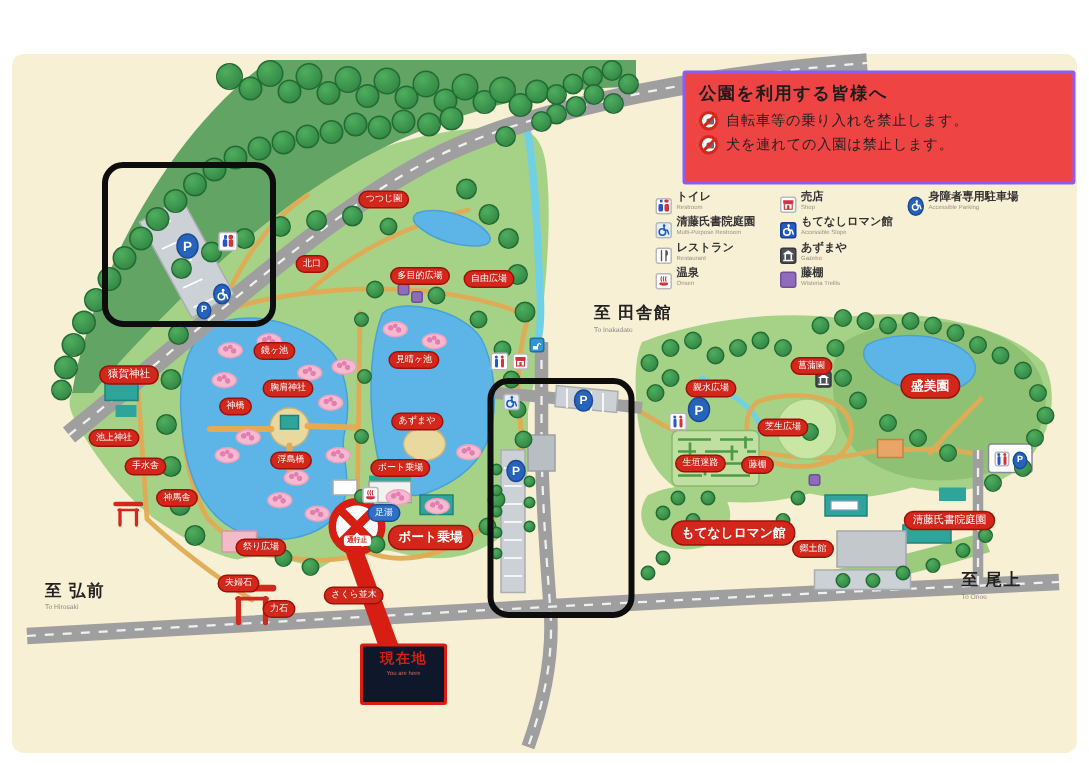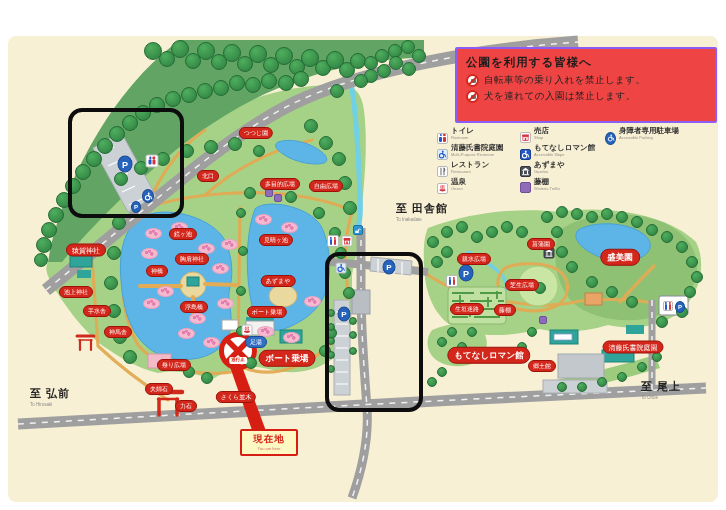--- a/index.html
+++ b/index.html
@@ -34,22 +34,22 @@
   .fig.man{background:#2458c8;} .fig.woman{background:#d4323c;}
   
   .hl{position:absolute;border:4px solid #0d0d0d;border-radius:14px;z-index:5;background:transparent;}
   
   .big-label{position:absolute;font-size:19px;font-weight:800;color:#111;letter-spacing:2px;z-index:6;}
   
   .dir{position:absolute;z-index:6;color:#222;}
   .dir .jp{font-size:11px;font-weight:bold;letter-spacing:1px;}
   .dir .en{font-size:4.5px;color:#8a8a8a;margin-top:1px;}
   
-  #youarehere{position:absolute;left:240px;top:429px;width:54px;z-index:6;background:#fef9c3;
-              border:2px solid #d61f12;border-radius:2px;text-align:center;padding:2px 0 3px;}
+  #youarehere{position:absolute;left:240px;top:429px;width:54px;z-index:6;background:#0f172a;
+              border:2px solid #d61f12;border-radius:2px;text-align:center;padding:2px 0 17px;}
   #youarehere .jp{font-size:9.5px;font-weight:bold;color:#d61f12;letter-spacing:1px;}
   #youarehere .en{font-size:4px;color:#d06a62;}
   #roadclosed{position:absolute;left:238px;top:357px;transform:translate(-50%,0);z-index:6;
               background:#fff;color:#d61f12;font-size:4.5px;font-weight:bold;padding:1px 2px;
               border-radius:2px;line-height:1;}
   
   #notice{position:absolute;left:455px;top:47px;width:262px;height:76px;background:#ef4444;
           border:2px solid #8b5cf6;border-radius:2px;z-index:7;box-sizing:border-box;padding:6px 9px 4px;}
   #notice .ttl{font-size:11.5px;font-weight:bold;color:#1c1c1c;letter-spacing:1px;margin-bottom:4px;}
   .rule{display:flex;align-items:center;margin-bottom:2.5px;}

